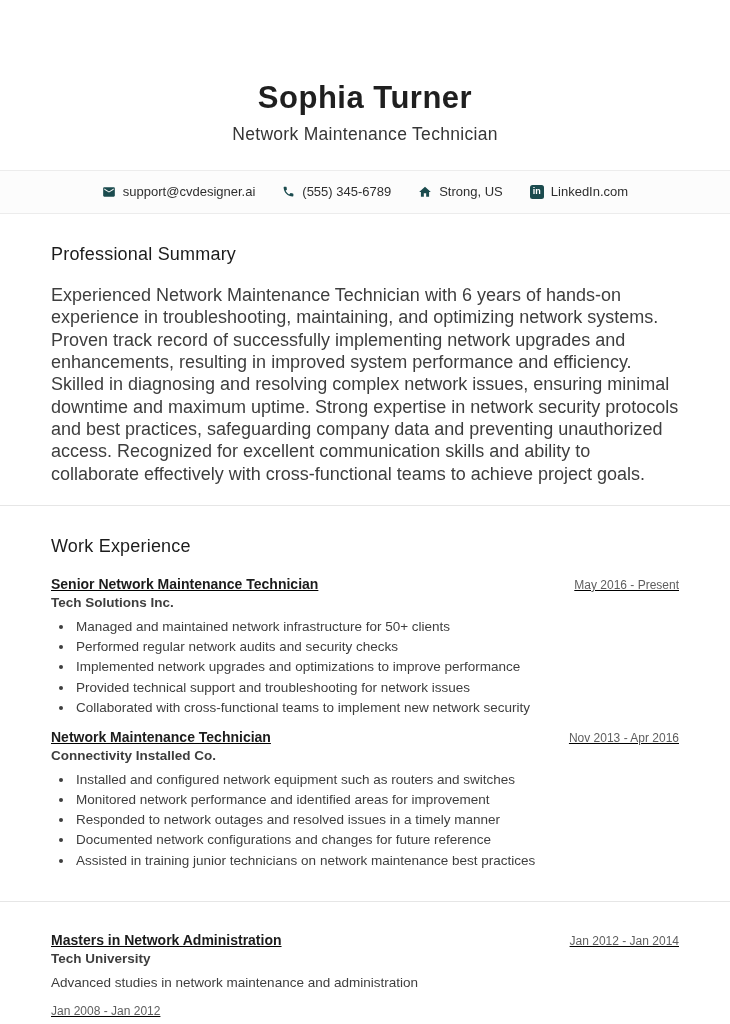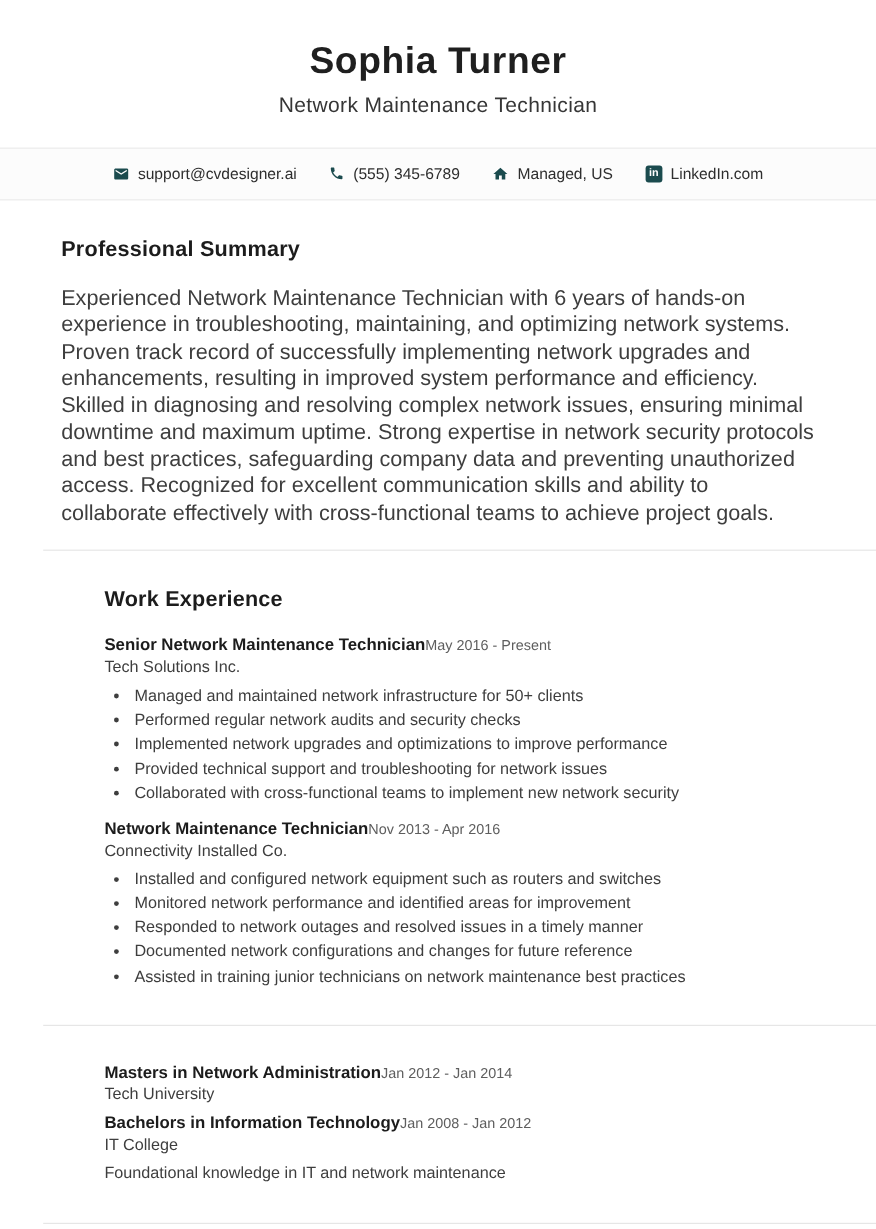--- a/index.html
+++ b/index.html
@@ -21,20 +21,21 @@
   }
 
   
   .header { text-align: center; padding-top: 34px; }
   .name {
     font-size: 31px;
     font-weight: 700;
     color: #1f1f1f;
     letter-spacing: 0.5px;
     line-height: 1.1;
+    margin-top: 47px;
   }
   .job-subtitle {
     font-size: 17.5px;
     font-weight: 400;
     color: #363636;
     margin-top: 9px;
     letter-spacing: 0.3px;
   }
 
   
@@ -65,55 +66,57 @@
     font-size: 9px;
     font-weight: 700;
     display: flex;
     align-items: center;
     justify-content: center;
     line-height: 1;
   }
 
   
   .section { padding: 30px 51px 20px; }
-  .section.bordered { border-top: 1px solid var(--divider); margin-left: 36px; }
+  .section.bordered { border-top: 1px solid var(--divider); }
   .section-title {
     font-size: 18px;
-    font-weight: 700;
+    font-weight: 400;
     color: var(--text-dark);
     margin-bottom: 19px;
     letter-spacing: 0.2px;
   }
   .summary-text {
     font-size: 18px;
     color: var(--text-body);
     line-height: 1.24;
   }
 
   
   .entry { margin-bottom: 8px; }
   .entry-head {
     display: flex;
-    justify-content: flex-start;
+    justify-content: space-between;
     align-items: baseline;
+    text-decoration: underline;
   }
   .entry-title {
     font-size: 14px;
     font-weight: 700;
     color: var(--text-dark);
   }
   .entry-dates {
     font-size: 12px;
     color: var(--text-muted);
     white-space: nowrap;
   }
   .entry-org {
     font-size: 13.5px;
     color: var(--text-body);
     margin-top: 3px;
+    font-weight: bold;
   }
   .entry ul {
     margin: 9px 0 12px;
     padding-left: 23px;
   }
   .entry li {
     font-size: 13.5px;
     color: var(--text-body);
     line-height: 1.24;
     margin-bottom: 3.5px;
@@ -152,21 +155,21 @@
           </svg>
       </span>
       <span>(555) 345-6789</span>
     </div>
     <div class="contact-item">
       <span>
         <svg width="14" height="14" viewBox="0 0 24 24" fill="#1b4b4e">
             <path d="M10 20v-6h4v6h5v-8h3L12 3 2 12h3v8z"></path>
           </svg>
       </span>
-      <span>Managed, US</span>
+      <span>Strong, US</span>
     </div>
     <div class="contact-item">
       <span class="li-badge">in</span>
       <span>LinkedIn.com</span>
     </div>
   </div>
 
   <div class="section">
     <div class="section-title">Professional Summary</div>
     <p class="summary-text">Experienced Network Maintenance Technician with 6 years of hands-on experience in troubleshooting, maintaining, and optimizing network systems. Proven track record of successfully implementing network upgrades and enhancements, resulting in improved system performance and efficiency. Skilled in diagnosing and resolving complex network issues, ensuring minimal downtime and maximum uptime. Strong expertise in network security protocols and best practices, safeguarding company data and preventing unauthorized access. Recognized for excellent communication skills and ability to collaborate effectively with cross-functional teams to achieve project goals.</p>
@@ -207,25 +210,25 @@
   </div>
 
   <div class="section bordered">
 
     <div class="entry">
       <div class="entry-head">
         <span class="entry-title">Masters in Network Administration</span>
         <span class="entry-dates">Jan 2012 - Jan 2014</span>
       </div>
       <div class="entry-org">Tech University</div>
-    </div>
-
-    <div class="entry">
-      <div class="entry-head">
-        <span class="entry-title">Bachelors in Information Technology</span>
+      <div class="edu-desc">Advanced studies in network maintenance and administration</div>
+    </div>
+
+    <div class="entry">
+      <div class="entry-head">
         <span class="entry-dates">Jan 2008 - Jan 2012</span>
       </div>
       <div class="entry-org">IT College</div>
       <div class="edu-desc">Foundational knowledge in IT and network maintenance</div>
     </div>
   </div>
 
   <div class="section bordered">
     
     

